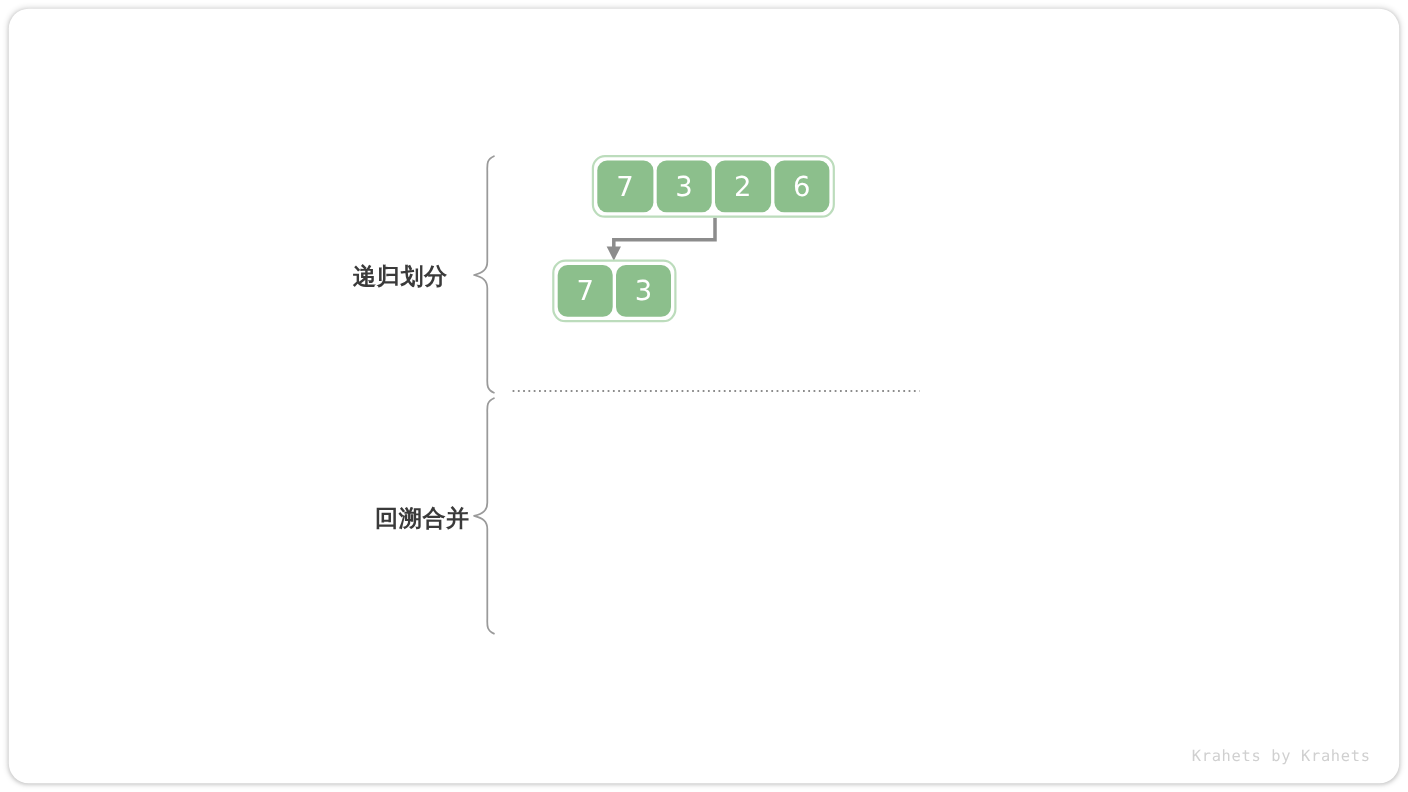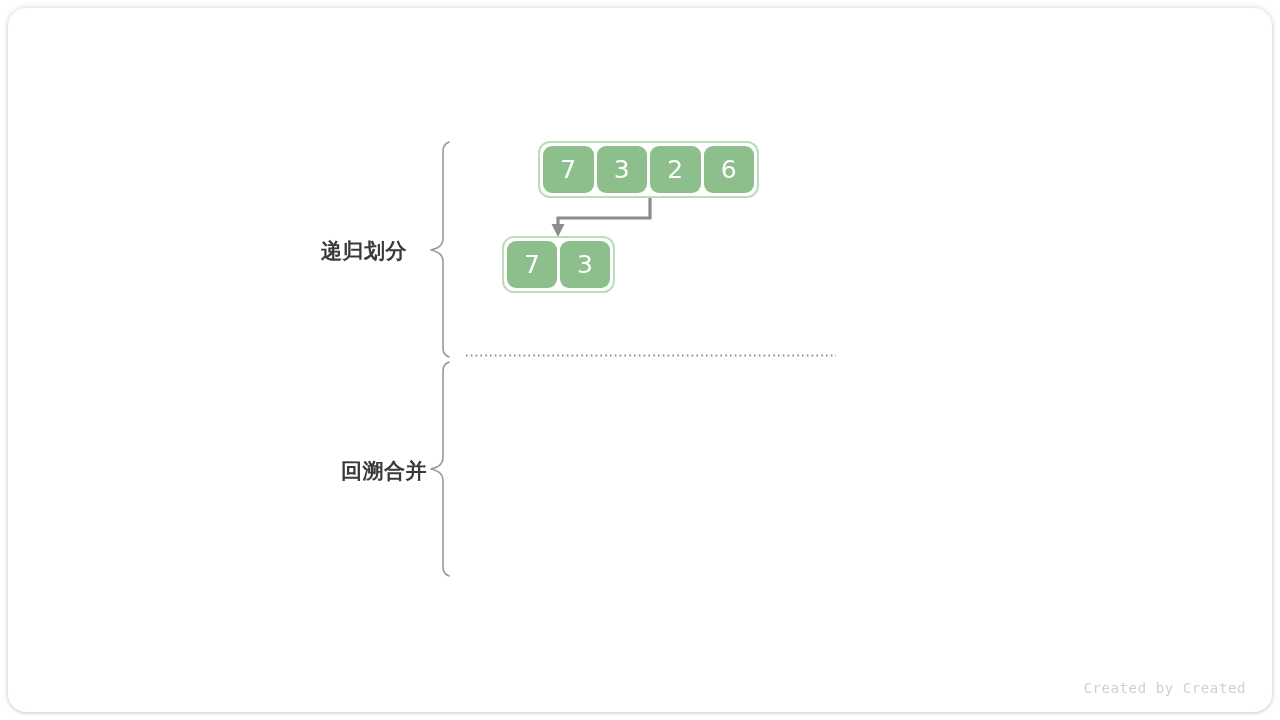--- a/index.html
+++ b/index.html
@@ -165,16 +165,16 @@
       <div class="cell">2</div>
       <div class="cell">6</div>
     </div>
 
     <div class="array" id="array-bottom">
       <div class="cell">7</div>
       <div class="cell">3</div>
     </div>
 
 
-    <div id="watermark">Created by Created</div>
+    <div id="watermark">Krahets by Krahets</div>
 
   </div>
 </div>
 
 </body></html>

